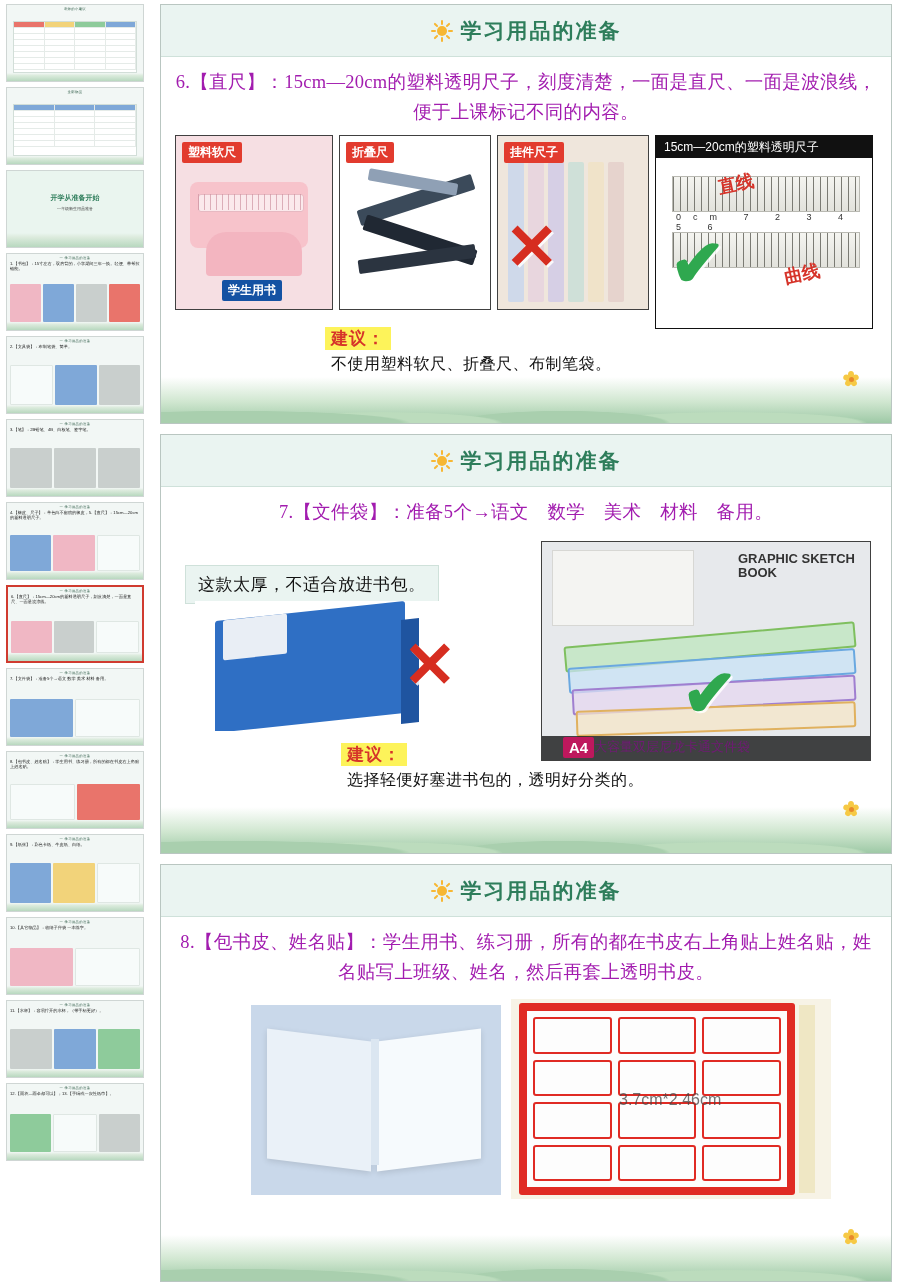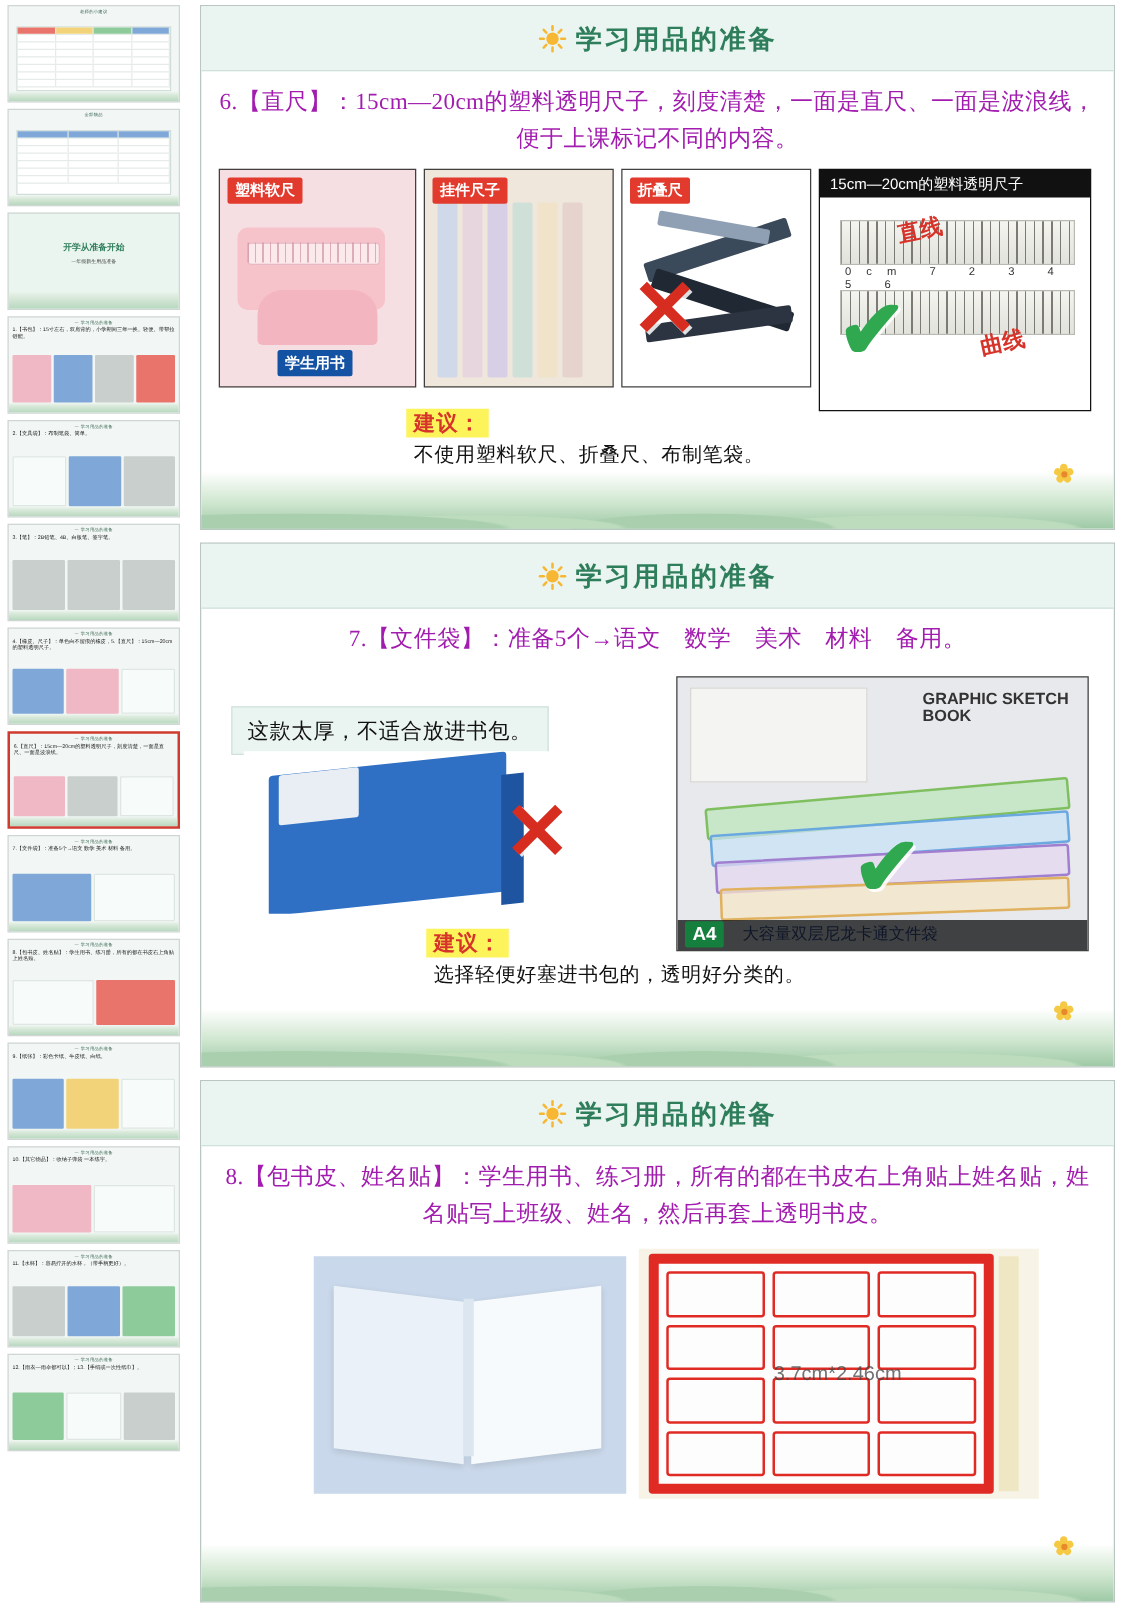--- a/index.html
+++ b/index.html
@@ -518,36 +518,36 @@
 
         <div class="photo" style="width:158px;height:175px;background:#f6dfe3;">
           <div style="position:absolute;left:14px;top:46px;width:118px;height:66px;background:#f7c3cb;border-radius:8px;"></div>
           <div style="position:absolute;left:22px;top:58px;width:104px;height:16px;background:#fbe9ec;border:1px solid #e7b9c2;border-radius:3px;"></div>
           <div style="position:absolute;left:22px;top:58px;width:104px;height:16px;background-image:repeating-linear-gradient(to right,#cf94a2 0 1px,transparent 1px 6px);opacity:.7;"></div>
           <div style="position:absolute;left:30px;top:96px;width:96px;height:44px;background:#f3b5c0;border-radius:20px 20px 4px 4px;"></div>
           <div class="tag" style="left:6px;top:6px;">塑料软尺</div>
           <div class="tag blue" style="left:46px;bottom:8px;">学生用书</div>
         </div>
 
+        <div class="photo" style="width:152px;height:175px;background:#ffffff;">
+          <div class="tag" style="left:6px;top:6px;">折叠尺</div>
+          <div style="position:absolute;left:16px;top:56px;width:120px;height:16px;background:#3b4a5a;border-radius:2px;transform:rotate(-18deg);"></div>
+          <div style="position:absolute;left:22px;top:96px;width:116px;height:16px;background:#202833;border-radius:2px;transform:rotate(18deg);"></div>
+          <div style="position:absolute;left:18px;top:116px;width:118px;height:14px;background:#2b3440;border-radius:2px;transform:rotate(-8deg);"></div>
+          <div style="position:absolute;left:28px;top:40px;width:90px;height:12px;background:#8fa0b5;border-radius:2px;transform:rotate(10deg);"></div>
+        </div>
+
         <div class="photo" style="width:152px;height:175px;background:#efe6dc;">
           <div class="strip" style="left:10px;top:26px;width:16px;height:140px;background:#cfd9ea;"></div>
           <div class="strip" style="left:30px;top:26px;width:16px;height:140px;background:#e8d6de;"></div>
           <div class="strip" style="left:50px;top:26px;width:16px;height:140px;background:#d6cfe5;"></div>
           <div class="strip" style="left:70px;top:26px;width:16px;height:140px;background:#cfe0d8;"></div>
           <div class="strip" style="left:90px;top:26px;width:16px;height:140px;background:#f0e3c9;"></div>
           <div class="strip" style="left:110px;top:26px;width:16px;height:140px;background:#e6d3cd;"></div>
           <div class="tag" style="left:6px;top:6px;">挂件尺子</div>
-        </div>
-
-        <div class="photo" style="width:152px;height:175px;background:#ffffff;">
-          <div class="tag" style="left:6px;top:6px;">折叠尺</div>
-          <div style="position:absolute;left:16px;top:56px;width:120px;height:16px;background:#3b4a5a;border-radius:2px;transform:rotate(-18deg);"></div>
-          <div style="position:absolute;left:22px;top:96px;width:116px;height:16px;background:#202833;border-radius:2px;transform:rotate(18deg);"></div>
-          <div style="position:absolute;left:18px;top:116px;width:118px;height:14px;background:#2b3440;border-radius:2px;transform:rotate(-8deg);"></div>
-          <div style="position:absolute;left:28px;top:40px;width:90px;height:12px;background:#8fa0b5;border-radius:2px;transform:rotate(10deg);"></div>
         </div>
 
         <div class="bigx" style="left:330px;top:80px;">✕</div>
 
         <div class="photo" style="width:218px;height:194px;background:#ffffff;border:1px solid #111;">
           <div style="position:absolute;left:0;right:0;top:0;height:22px;background:#111;"></div>
           <div style="position:absolute;left:8px;top:3px;font-size:12px;color:#fff;">15cm—20cm的塑料透明尺子</div>
           <div class="ruler-face" style="left:16px;top:40px;width:186px;height:34px;">
             <div class="ruler-ticks"></div>
           </div>
@@ -608,22 +608,22 @@
         <div class="bigx" style="left:228px;top:96px;">✕</div>
 
         <div class="photo" style="position:absolute;right:6px;top:4px;width:330px;height:220px;background:#e7e9ec;">
           <div style="position:absolute;left:10px;top:8px;width:140px;height:74px;background:#f4f4f2;border:1px solid #d7d7d4;"></div>
           <div style="position:absolute;left:196px;top:10px;width:120px;font-size:13px;font-weight:bold;color:#333;line-height:14px;">GRAPHIC SKETCH BOOK</div>
           <div style="position:absolute;left:22px;top:92px;width:288px;height:22px;background:rgba(190,230,190,.75);border:2px solid #7fbf5f;border-radius:3px;transform:rotate(-5deg);"></div>
           <div style="position:absolute;left:26px;top:116px;width:284px;height:22px;background:rgba(200,225,245,.75);border:2px solid #6aa8e0;border-radius:3px;transform:rotate(-4deg);"></div>
           <div style="position:absolute;left:30px;top:140px;width:280px;height:22px;background:rgba(230,215,240,.75);border:2px solid #a07fd0;border-radius:3px;transform:rotate(-3deg);"></div>
           <div style="position:absolute;left:34px;top:164px;width:276px;height:22px;background:rgba(245,230,200,.75);border:2px solid #e0b15f;border-radius:3px;transform:rotate(-2deg);"></div>
           <div style="position:absolute;left:0;right:0;bottom:0;height:24px;background:rgba(0,0,0,.72);"></div>
-          <div class="tag" style="left:6px;bottom:2px;background:#15803d;font-size:15px;">A4</div>
-          <div style="position:absolute;left:52px;bottom:4px;color:#0f172a;font-size:13px;">大容量双层尼龙卡通文件袋</div>
+          <div class="tag" style="left:21px;bottom:2px;background:#be185d;font-size:15px;">A4</div>
+          <div style="position:absolute;left:52px;bottom:4px;color:#701a75;font-size:13px;">大容量双层尼龙卡通文件袋</div>
           <div class="bigcheck" style="left:140px;top:118px;">✔</div>
         </div>
       </div>
 
       <div style="position:absolute;left:180px;bottom:62px;">
         <div class="advice-label">建议：</div>
         <div class="advice-text" style="margin-top:4px;padding-left:6px;">选择轻便好塞进书包的，透明好分类的。</div>
       </div>
 
       <div class="grass-footer"></div>

